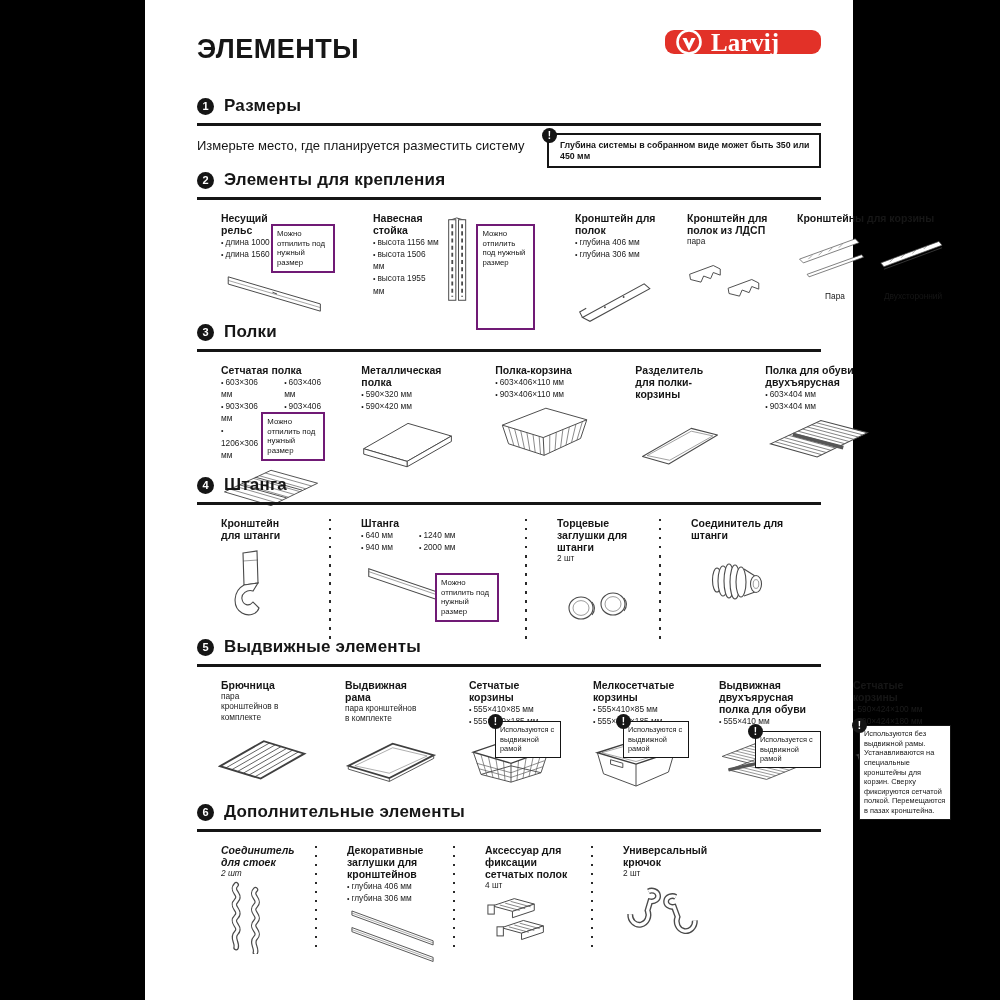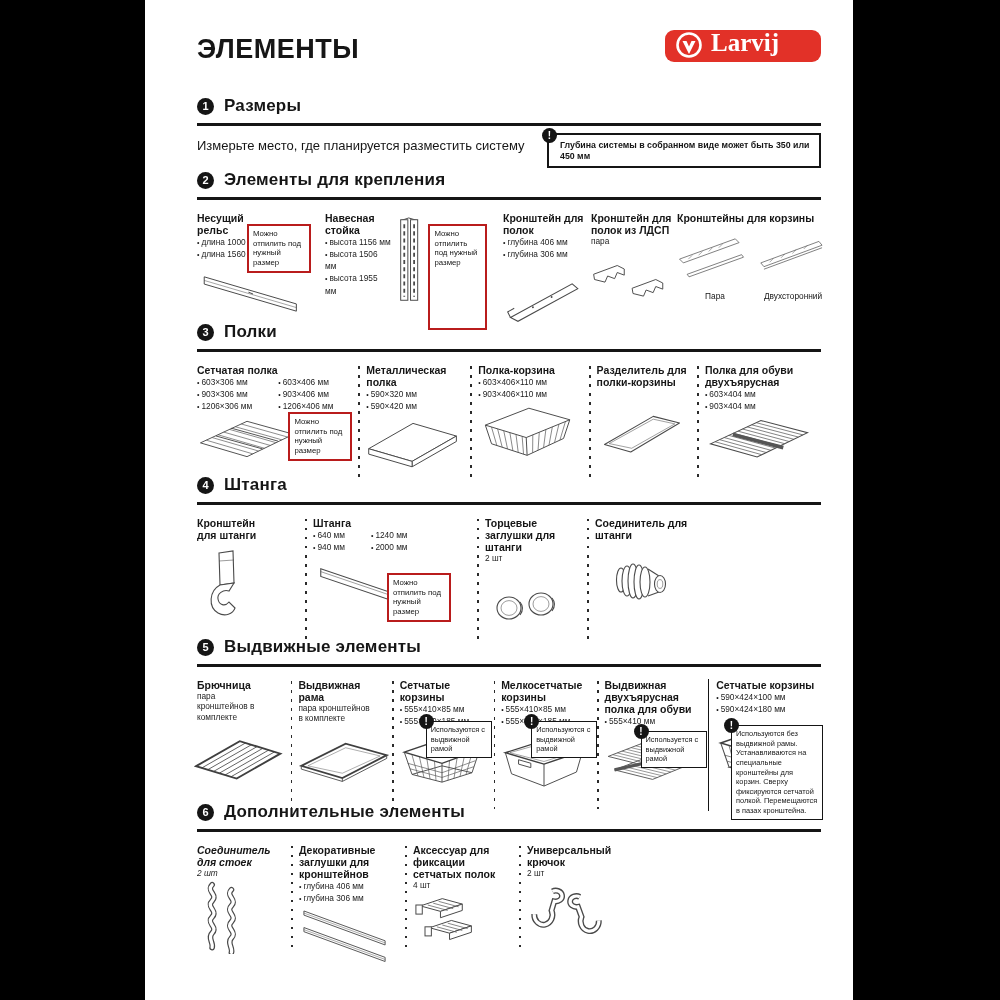--- a/index.html
+++ b/index.html
@@ -3,36 +3,36 @@
 <meta charset="utf-8">
 <style>
   html,body{margin:0;padding:0;}
   body{width:1000px;height:1000px;background:#000;position:relative;overflow:hidden;
        font-family:"Liberation Sans","DejaVu Sans",sans-serif;color:#161616;}
   .page{position:absolute;left:145px;top:0;width:708px;height:1000px;background:#fff;}
   .abs{position:absolute;left:52px;right:32px;}
   
   .hdr{top:30px;display:flex;justify-content:space-between;align-items:flex-start;}
   .doc-title{font-size:27px;font-weight:bold;letter-spacing:.5px;margin-top:4px;}
-  .logo{background:#e23128;border-radius:9px;width:156px;height:32px;display:flex;align-items:flex-start;padding:0 9px;box-sizing:border-box;gap:7px;}
+  .logo{background:#e23128;border-radius:9px;width:156px;height:24px;display:flex;align-items:center;padding:0 9px;box-sizing:border-box;gap:7px;}
   .logo-text{color:#fff;font-family:"Liberation Serif","DejaVu Serif",serif;font-weight:bold;font-size:25px;line-height:1;}
   .logo-reg{color:#fff;font-size:9px;vertical-align:top;position:relative;top:-8px;left:1px;}
   
   .sec-head{display:flex;align-items:center;gap:10px;border-bottom:3px solid #151515;padding-bottom:7px;}
   .num{min-width:17px;height:17px;border-radius:50%;background:#151515;color:#fff;font-size:11px;font-weight:bold;
        display:flex;align-items:center;justify-content:center;}
   .sec-title{font-size:17px;font-weight:bold;letter-spacing:.2px;}
   .items{display:flex;align-items:stretch;padding-top:12px;}
-  .it{position:relative;box-sizing:border-box;padding-right:4px;}
+  .it{position:relative;box-sizing:border-box;padding-right:4px;margin-left:24px;}
   .t{font-weight:bold;font-size:10.5px;line-height:1.15;}
   .sp{font-size:8.3px;line-height:1.45;color:#1c1c1c;}
   .sp::before{content:"• ";font-size:7px;}
   .cols{display:flex;gap:26px;}
   .sub{font-size:8.3px;line-height:1.25;color:#1c1c1c;}
-  .cut{border:2px solid #b91c1c;padding:3px 4px;font-size:7.8px;line-height:1.25;background:#fff;width:52px;}
+  .cut{border:2px solid #701a75;padding:3px 4px;font-size:7.8px;line-height:1.25;background:#fff;width:52px;}
   .warn{border:1.5px solid #151515;padding:3px 4px;font-size:7.4px;line-height:1.3;background:#fff;position:absolute;}
   .bang{position:absolute;top:-8px;left:-8px;width:15px;height:15px;border-radius:50%;background:#151515;color:#fff;
         font-weight:bold;font-size:10px;display:flex;align-items:center;justify-content:center;}
   .sep{width:2px;align-self:stretch;margin:2px 6px;
        background-image:repeating-linear-gradient(to bottom,#2b2b2b 0 2.5px,transparent 2.5px 9px);}
   .sep-solid{width:2.5px;align-self:stretch;background:#151515;margin:0 7px;}
   
   .s1-body{display:flex;align-items:flex-start;gap:14px;margin-top:7px;}
   .s1-text{font-size:13px;flex:1;margin-top:5px;}
   .s1-warn{position:relative;border:2px solid #151515;width:252px;padding:5px 7px 5px 11px;font-size:8.8px;font-weight:bold;line-height:1.2;}

